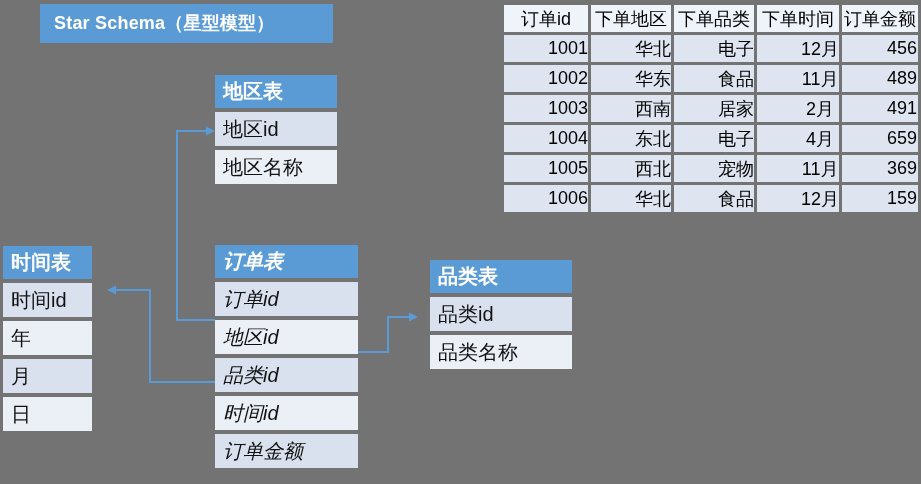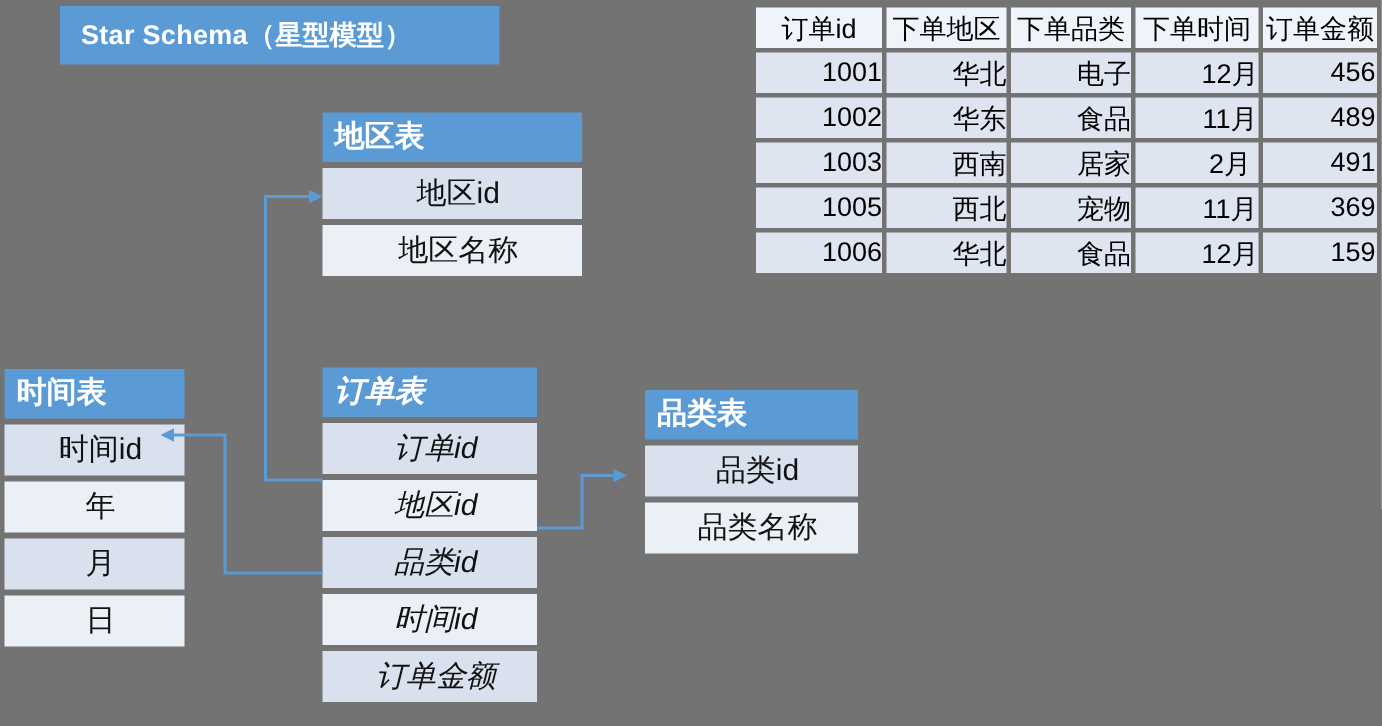--- a/index.html
+++ b/index.html
@@ -14,27 +14,27 @@
   }
 
   
   .schema-table { position:absolute; }
   .schema-table .thead {
     background:#5B9BD5; color:#ffffff; font-weight:bold; font-size:20px;
     height:33px; line-height:33px; padding-left:8px;
   }
   .schema-table .field {
     height:34px; line-height:34px; margin-top:4px; padding-left:8px;
-    font-size:20px; color:#111111;text-align:center;
+    font-size:20px; color:#111111;
   }
   .field.dark  { background:#D9E1EF; }
   .field.light { background:#EBEFF6; }
 
-  .tbl-region   { left:215px; top:75px;  width:173px; }
-  .tbl-time     { left:3px;   top:246px; width:120px; }
+  .tbl-region   { left:215px; top:75px;  width:122px; }
+  .tbl-time     { left:3px;   top:246px; width:89px; }
   .tbl-order    { left:215px; top:245px; width:143px;font-style:italic; }
   .tbl-category { left:418px; top:260px; width:142px;margin-left:12px; }
 
   
   .connector-layer { position:absolute; left:0; top:0; width:921px; height:484px; pointer-events:none; }
   .connector-layer polyline { fill:none; stroke:#5B9BD5; stroke-width:2px; }
   .connector-layer polygon  { fill:#5B9BD5; stroke:none; }
 
   
   .data-table-wrap { position:absolute; left:501px; top:2px; }
@@ -124,20 +124,27 @@
           <td>489</td>
         </tr>
         <tr>
           <td>1003</td>
           <td>西南</td>
           <td>居家</td>
           <td>2月</td>
           <td>491</td>
         </tr>
         <tr>
+          <td>1004</td>
+          <td>东北</td>
+          <td>电子</td>
+          <td>4月</td>
+          <td>659</td>
+        </tr>
+        <tr>
           <td>1005</td>
           <td>西北</td>
           <td>宠物</td>
           <td>11月</td>
           <td>369</td>
         </tr>
         <tr>
           <td>1006</td>
           <td>华北</td>
           <td>食品</td>

